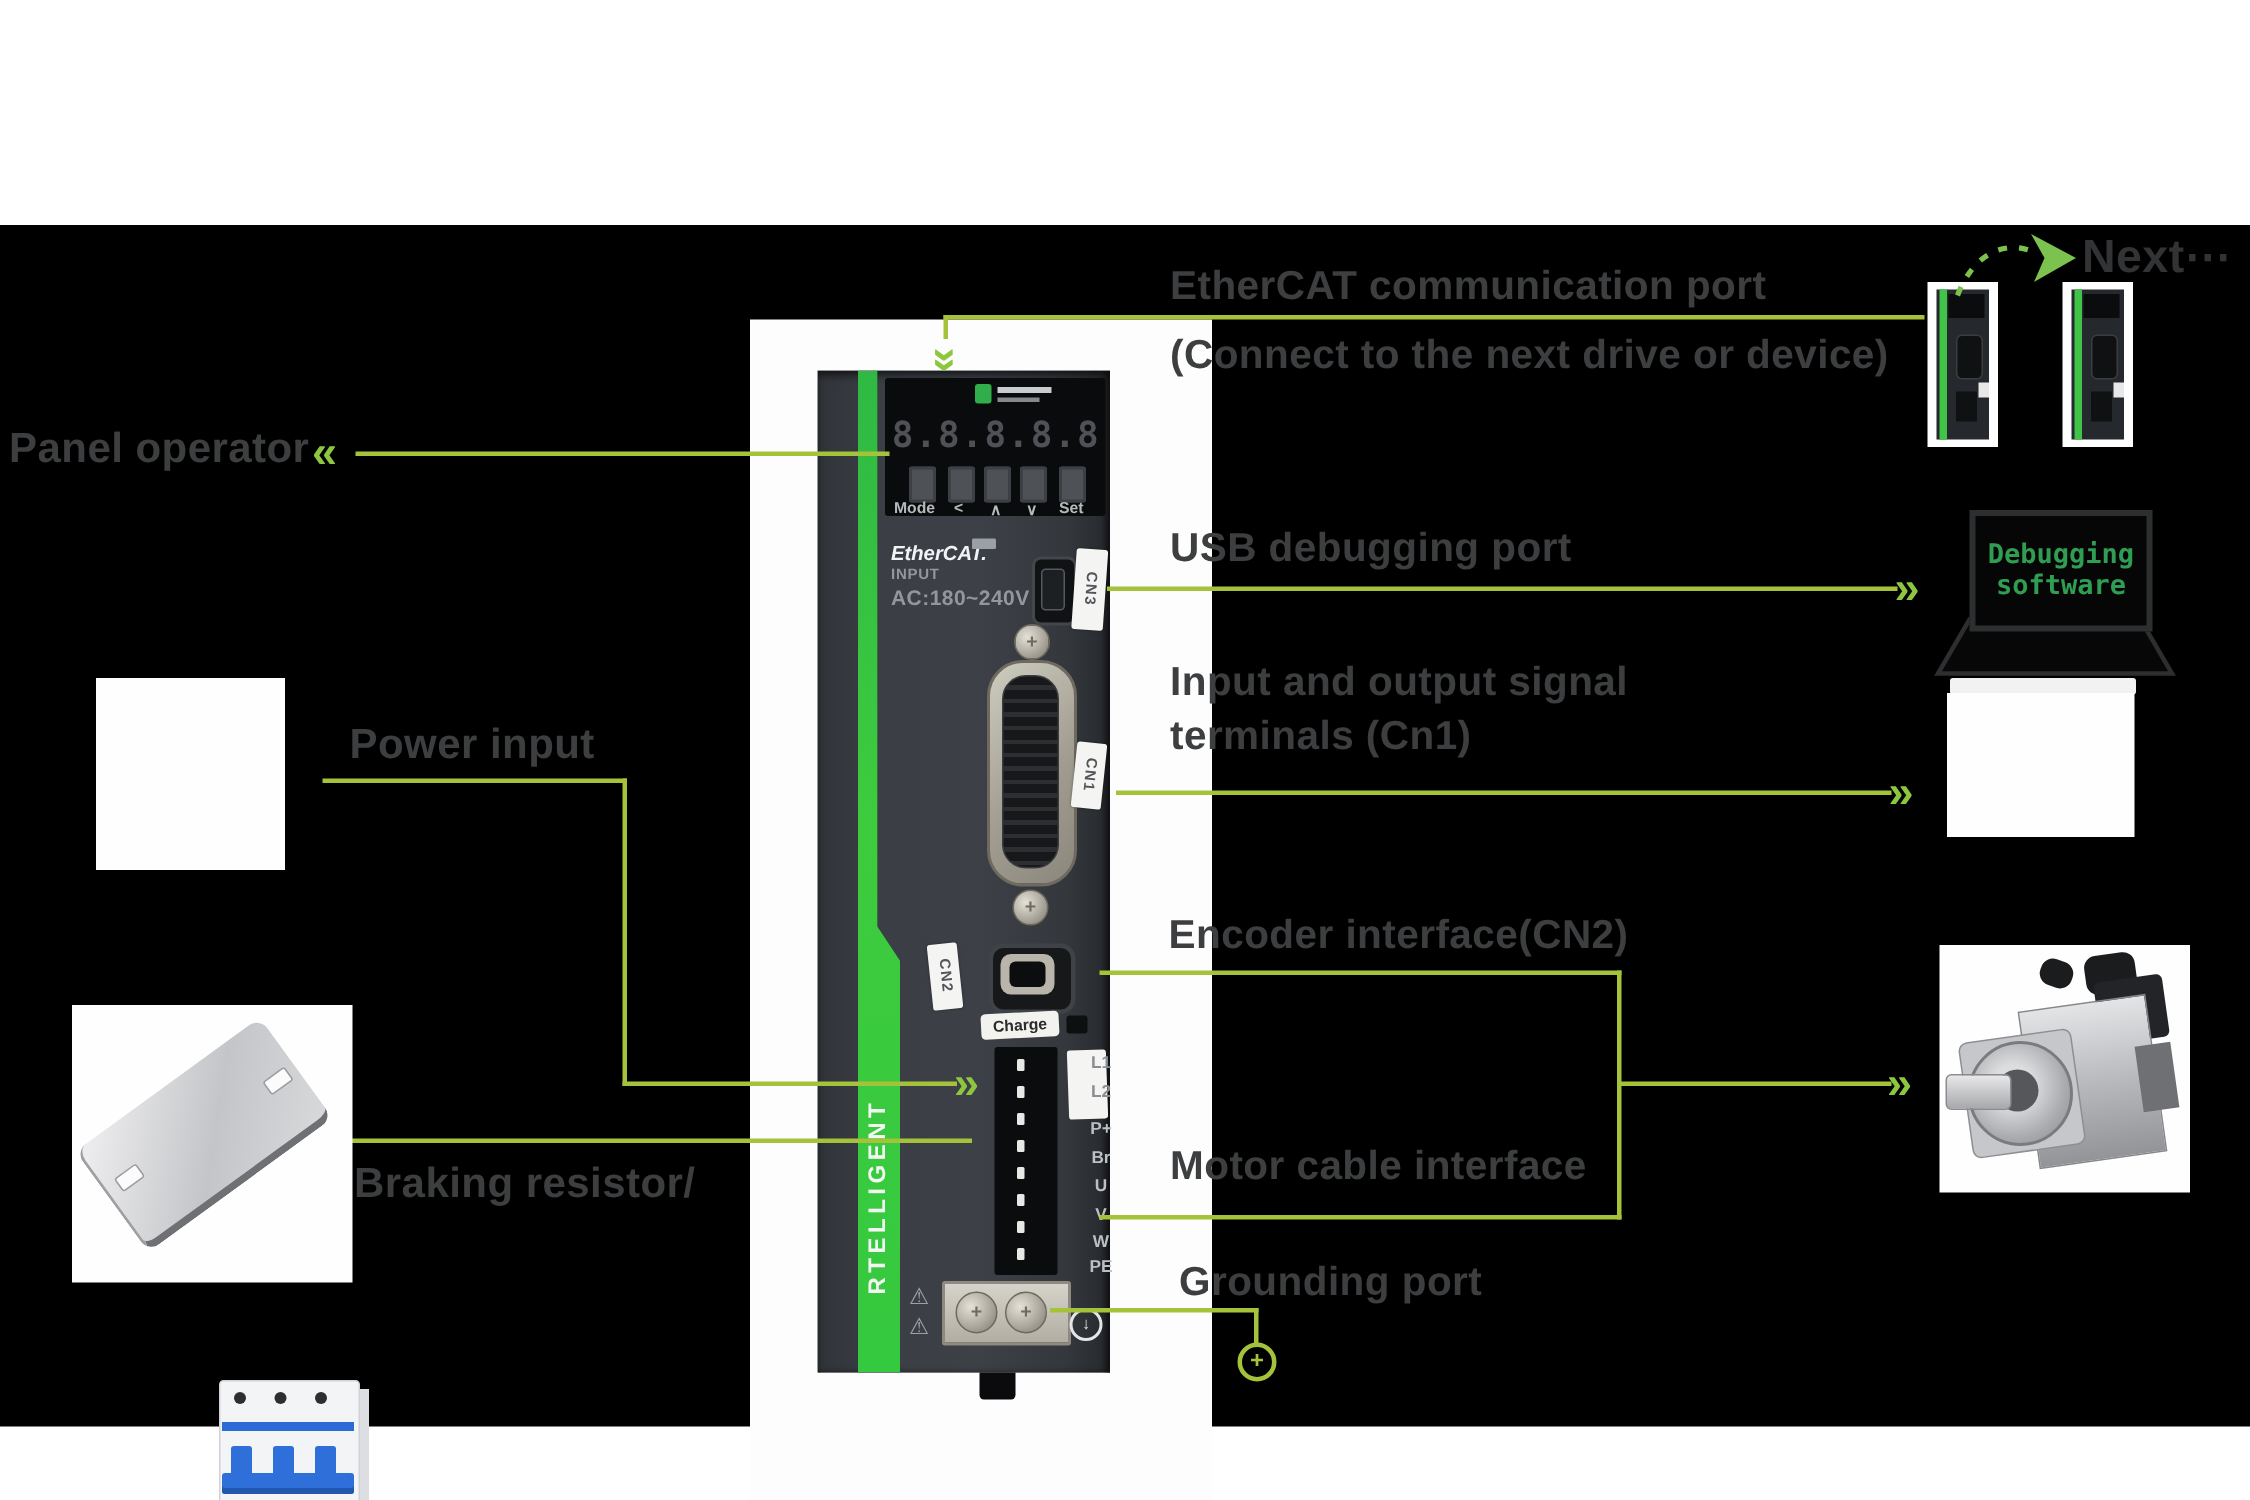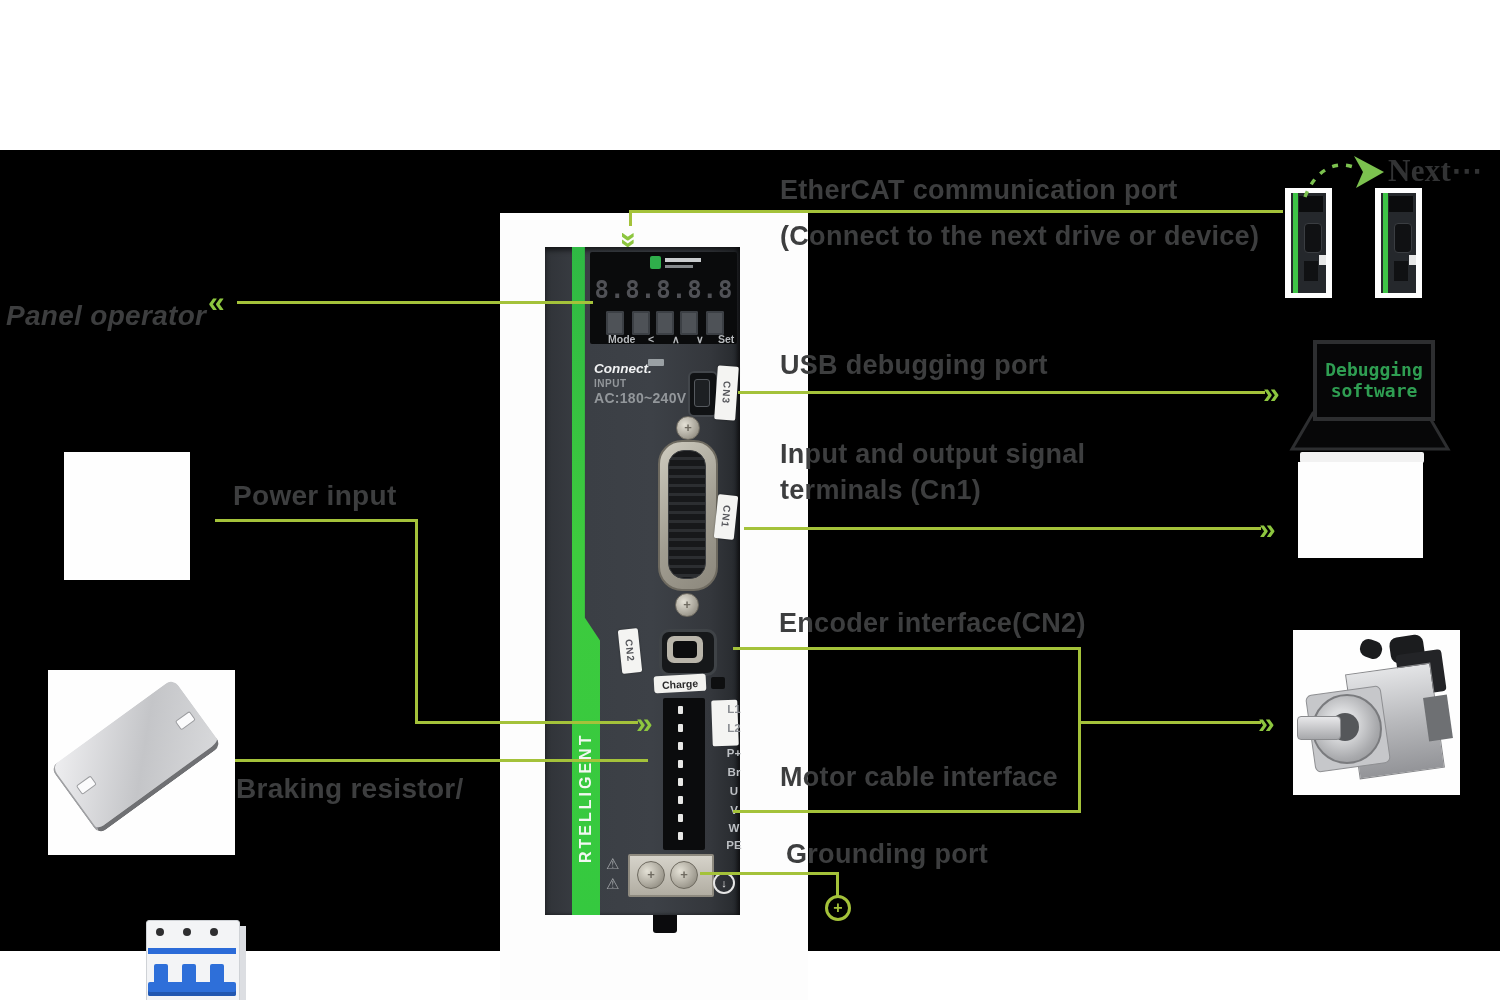--- a/index.html
+++ b/index.html
@@ -9,37 +9,37 @@
   .abs{position:absolute;}
   #backdrop{left:0;top:150px;width:1500px;height:801px;background:#000;}
   #drive-column{left:500px;top:213px;width:308px;height:787px;background:#fdfdfd;}
   
   .hline{position:absolute;height:3px;background:var(--line);}
   .vline{position:absolute;width:3px;background:var(--line);}
   .chev{position:absolute;color:var(--chev);font-weight:700;font-size:30px;line-height:1;letter-spacing:-2px;}
   
   .lbl{position:absolute;color:var(--label);font-weight:600;font-size:27px;letter-spacing:.3px;white-space:nowrap;}
   .lbl-l{font-size:28px;}
-  #next-label{color:#323334;font-weight:700;font-size:31px;font-family:Liberation Serif, serif;}
+  #next-label{color:#323334;font-weight:700;font-size:31px;}
   
   #drive-body{left:545px;top:247px;width:195px;height:668px;
     background:linear-gradient(90deg,#303338 0,#3b3f45 22%,#3d4147 55%,#34373c 85%,#26292d 100%);
     box-shadow:inset 0 4px 5px rgba(0,0,0,.45), inset -3px 0 4px rgba(0,0,0,.5);}
   #green-stripe{left:572px;top:247px;width:28px;height:668px;
     background:linear-gradient(180deg,#2fb944,#3ecb3e 45%,#35c93f);
     clip-path:polygon(0 0,46% 0,46% 55.5%,100% 58.9%,100% 100%,0 100%);}
   #brand-vert{left:570px;top:690px;width:32px;height:215px;display:flex;align-items:center;justify-content:center;
     writing-mode:vertical-rl;transform:rotate(180deg);color:#f2f7f2;font-weight:700;font-size:16px;letter-spacing:3px;}
   #panel{left:590px;top:252px;width:147px;height:92px;background:#0a0b0c;border-radius:2px;}
   #logo-mark{left:650px;top:256px;width:11px;height:13px;background:#2fae4b;border-radius:2px;}
   .logo-bar{position:absolute;background:#c9ccce;height:4px;}
   #display-value{left:593px;top:276px;width:142px;text-align:center;color:#505156;
     font-family:"DejaVu Sans Mono",monospace;font-weight:700;font-size:24px;letter-spacing:1px;}
   .pbtn{position:absolute;top:311px;width:18px;height:24px;background:#4e5257;border-radius:2px;box-shadow:inset 0 0 0 2px #3c4045;}
-  .pbl{position:absolute;top:333px;color:#b7babd;font-size:10.5px;font-weight:600;margin-left:12px;}
+  .pbl{position:absolute;top:333px;color:#b7babd;font-size:10.5px;font-weight:600;}
   #fieldbus{left:594px;top:361px;color:#f2f3f4;font-weight:700;font-size:13.5px;font-style:italic;}
   #fieldbus-sup{left:648px;top:359px;width:16px;height:7px;background:#9aa0a4;border-radius:1px;}
   #input-lbl{left:594px;top:378px;color:#93979b;font-size:10px;font-weight:700;letter-spacing:.5px;}
   #voltage-lbl{left:594px;top:390px;color:#93979b;font-size:14px;font-weight:600;letter-spacing:.3px;}
   
   #usb-port{left:688px;top:371px;width:26px;height:42px;background:#101214;border:2px solid #43474c;border-radius:6px;}
   #usb-inner{left:694px;top:379px;width:14px;height:26px;background:#1d2023;border:1px solid #55595e;border-radius:3px;}
   .cn-tag{position:absolute;background:#f4f4f2;border-radius:2px;box-shadow:0 0 2px rgba(0,0,0,.4);
     display:flex;align-items:center;justify-content:center;color:#54555a;font-weight:700;font-size:10px;
     writing-mode:vertical-rl;letter-spacing:1px;}
@@ -136,21 +136,21 @@
   <div class="pbtn" style="left:632px;"></div>
   <div class="pbtn" style="left:656px;"></div>
   <div class="pbtn" style="left:680px;"></div>
   <div class="pbtn" style="left:706px;"></div>
   <span class="pbl" style="left:596px;">Mode</span>
   <span class="pbl" style="left:636px;">&lt;</span>
   <span class="pbl" style="left:660px;">∧</span>
   <span class="pbl" style="left:684px;">∨</span>
   <span class="pbl" style="left:706px;">Set</span>
 
-  <span class="abs" id="fieldbus">Connect.</span>
+  <span class="abs" id="fieldbus">EtherCAT.</span>
   <div class="abs" id="fieldbus-sup"></div>
   <span class="abs" id="input-lbl">INPUT</span>
   <span class="abs" id="voltage-lbl">AC:180~240V</span>
 
   <div class="abs" id="usb-port"></div>
   <div class="abs" id="usb-inner"></div>
   <div class="cn-tag" style="left:716px;top:366px;width:21px;height:54px;transform:rotate(4deg);">CN3</div>
 
   <div class="screw" style="left:676px;top:416px;width:22px;height:22px;"></div>
   <div class="abs" id="cn1-shell"></div>
@@ -223,21 +223,21 @@
   <div class="hline" style="left:230px;top:759px;width:418px;"></div>
 
   <div class="hline" style="left:700px;top:872px;width:139px;"></div>
   <div class="vline" style="left:836px;top:872px;height:24px;"></div>
   <div class="abs" id="gsym-line">
     <span>+</span>
   </div>
 
   <span class="lbl" style="left:768px;top:175px;margin-left:12px;">EtherCAT communication port</span>
   <span class="lbl" style="left:780px;top:221px;">(Connect to the next drive or device)</span>
-  <span class="lbl lbl-l" style="left:6px;top:300px;font-style:italic;">Panel operator</span>
+  <span class="lbl lbl-l" style="left:6px;top:283px;">Panel operator</span>
   <span class="lbl" style="left:780px;top:350px;">USB debugging port</span>
   <span class="lbl" style="left:780px;top:439px;">Input and output signal</span>
   <span class="lbl" style="left:780px;top:475px;">terminals (Cn1)</span>
   <span class="lbl lbl-l" style="left:233px;top:480px;">Power input</span>
   <span class="lbl" style="left:779px;top:608px;">Encoder interface(CN2)</span>
   <span class="lbl" style="left:780px;top:762px;">Motor cable interface</span>
   <span class="lbl lbl-l" style="left:236px;top:773px;">Braking resistor/</span>
   <span class="lbl" style="left:786px;top:839px;">Grounding port</span>
   <span class="lbl" id="next-label" style="left:1388px;top:152px;">Next⋯</span>
 

